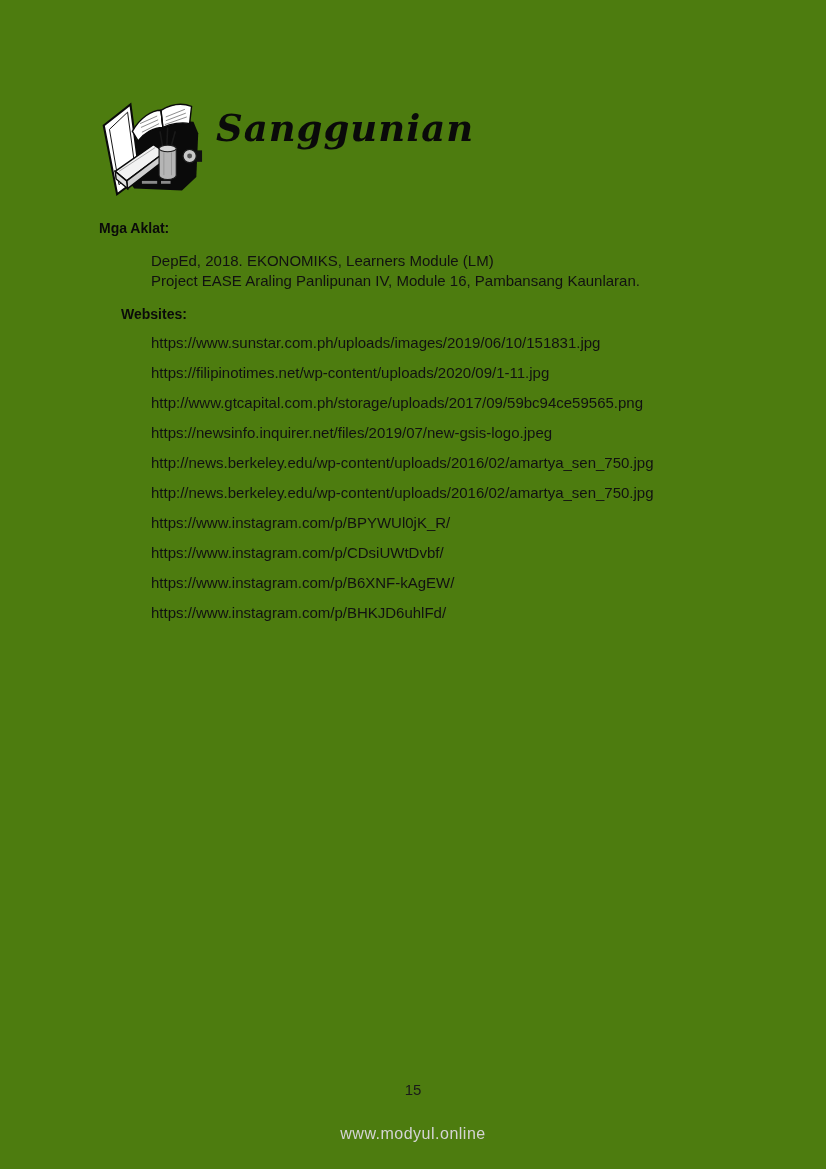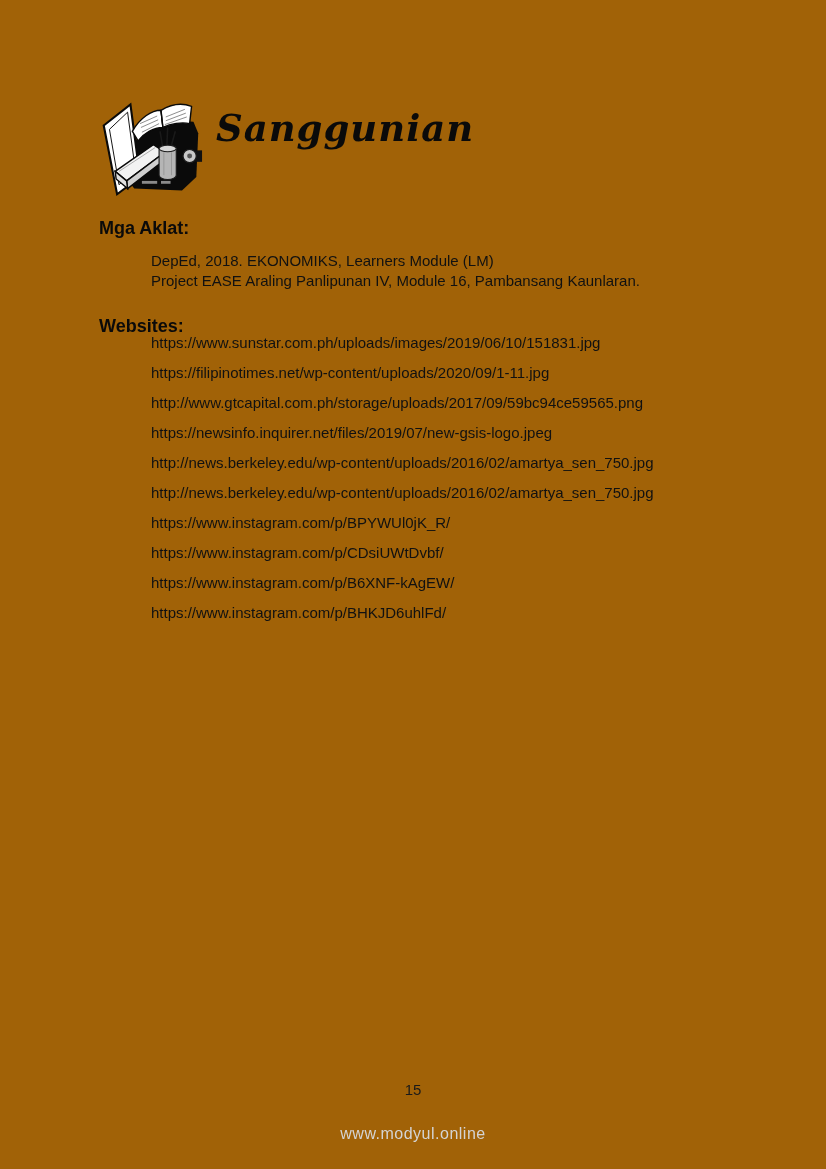--- a/index.html
+++ b/index.html
@@ -1,20 +1,20 @@
 <!DOCTYPE html>
 <html><head>
 <meta charset="utf-8">
 <style>
   html, body { margin: 0; padding: 0; background: #ffffff; }
   .page {
     position: relative;
     width: 826px;
     height: 1169px;
-    background: #a16207;
+    background: #4d7c0f;
     font-family: "Liberation Sans", sans-serif;
     font-size: 15px;
     line-height: 20px;
     color: #111111;
     overflow: hidden;
   }
   .header {
     position: absolute;
     top: 95px;
     left: 98px;
@@ -30,27 +30,27 @@
     font-size: 37px;
     line-height: 42px;
     letter-spacing: 1px;
     color: #0a0a0a;
     margin: 12px 0 0 13px;
   }
   .section-heading {
     position: absolute;
     left: 99px;
     font-weight: bold;
-    font-size: 18px;
+    font-size: 14px;
     line-height: 20px;
     color: #0a0a0a;
     margin: 0;
   }
   .h-books { top: 218px; }
-  .h-websites { top: 316px; }
+  .h-websites { top: 304px; margin-left: 22px; }
   .book-lines {
     position: absolute;
     top: 251px;
     left: 151px;
     margin: 0;
     white-space: pre-line;
   }
   .url-list {
     position: absolute;
     top: 333px;

